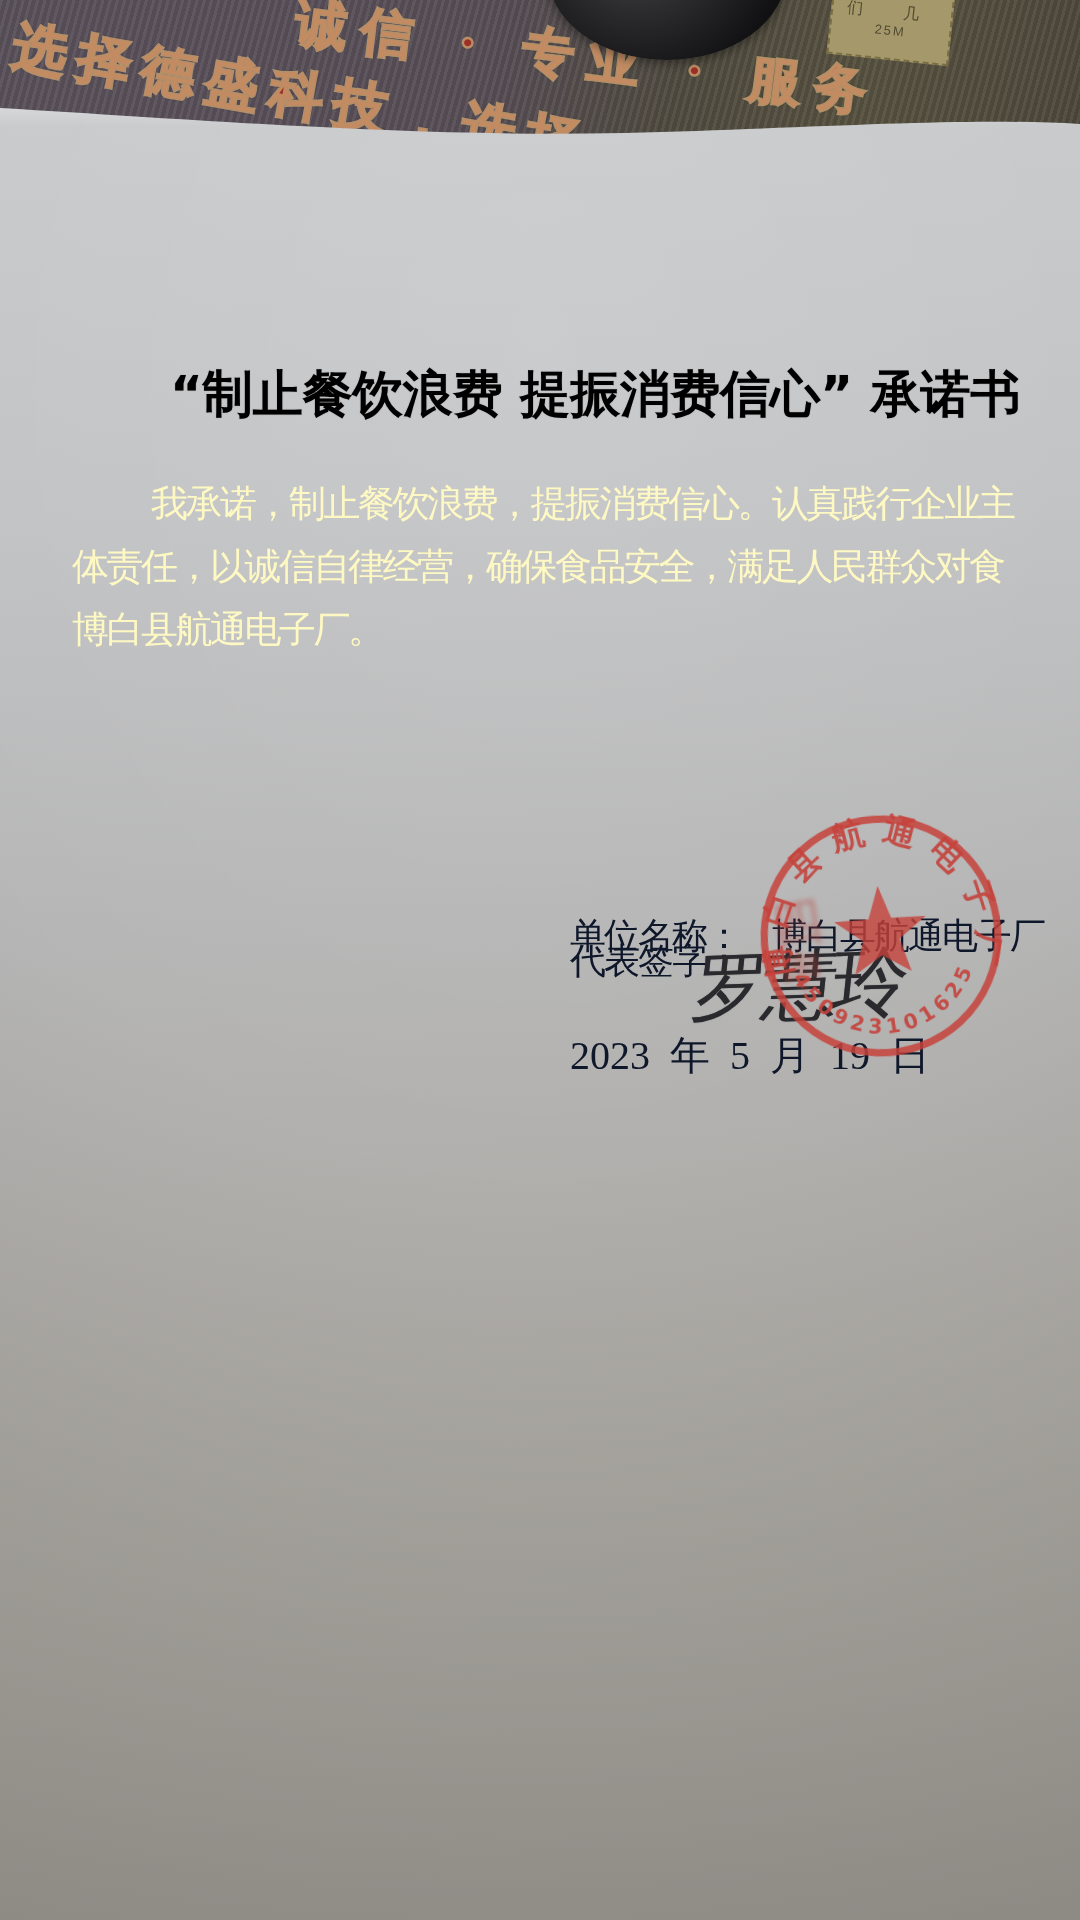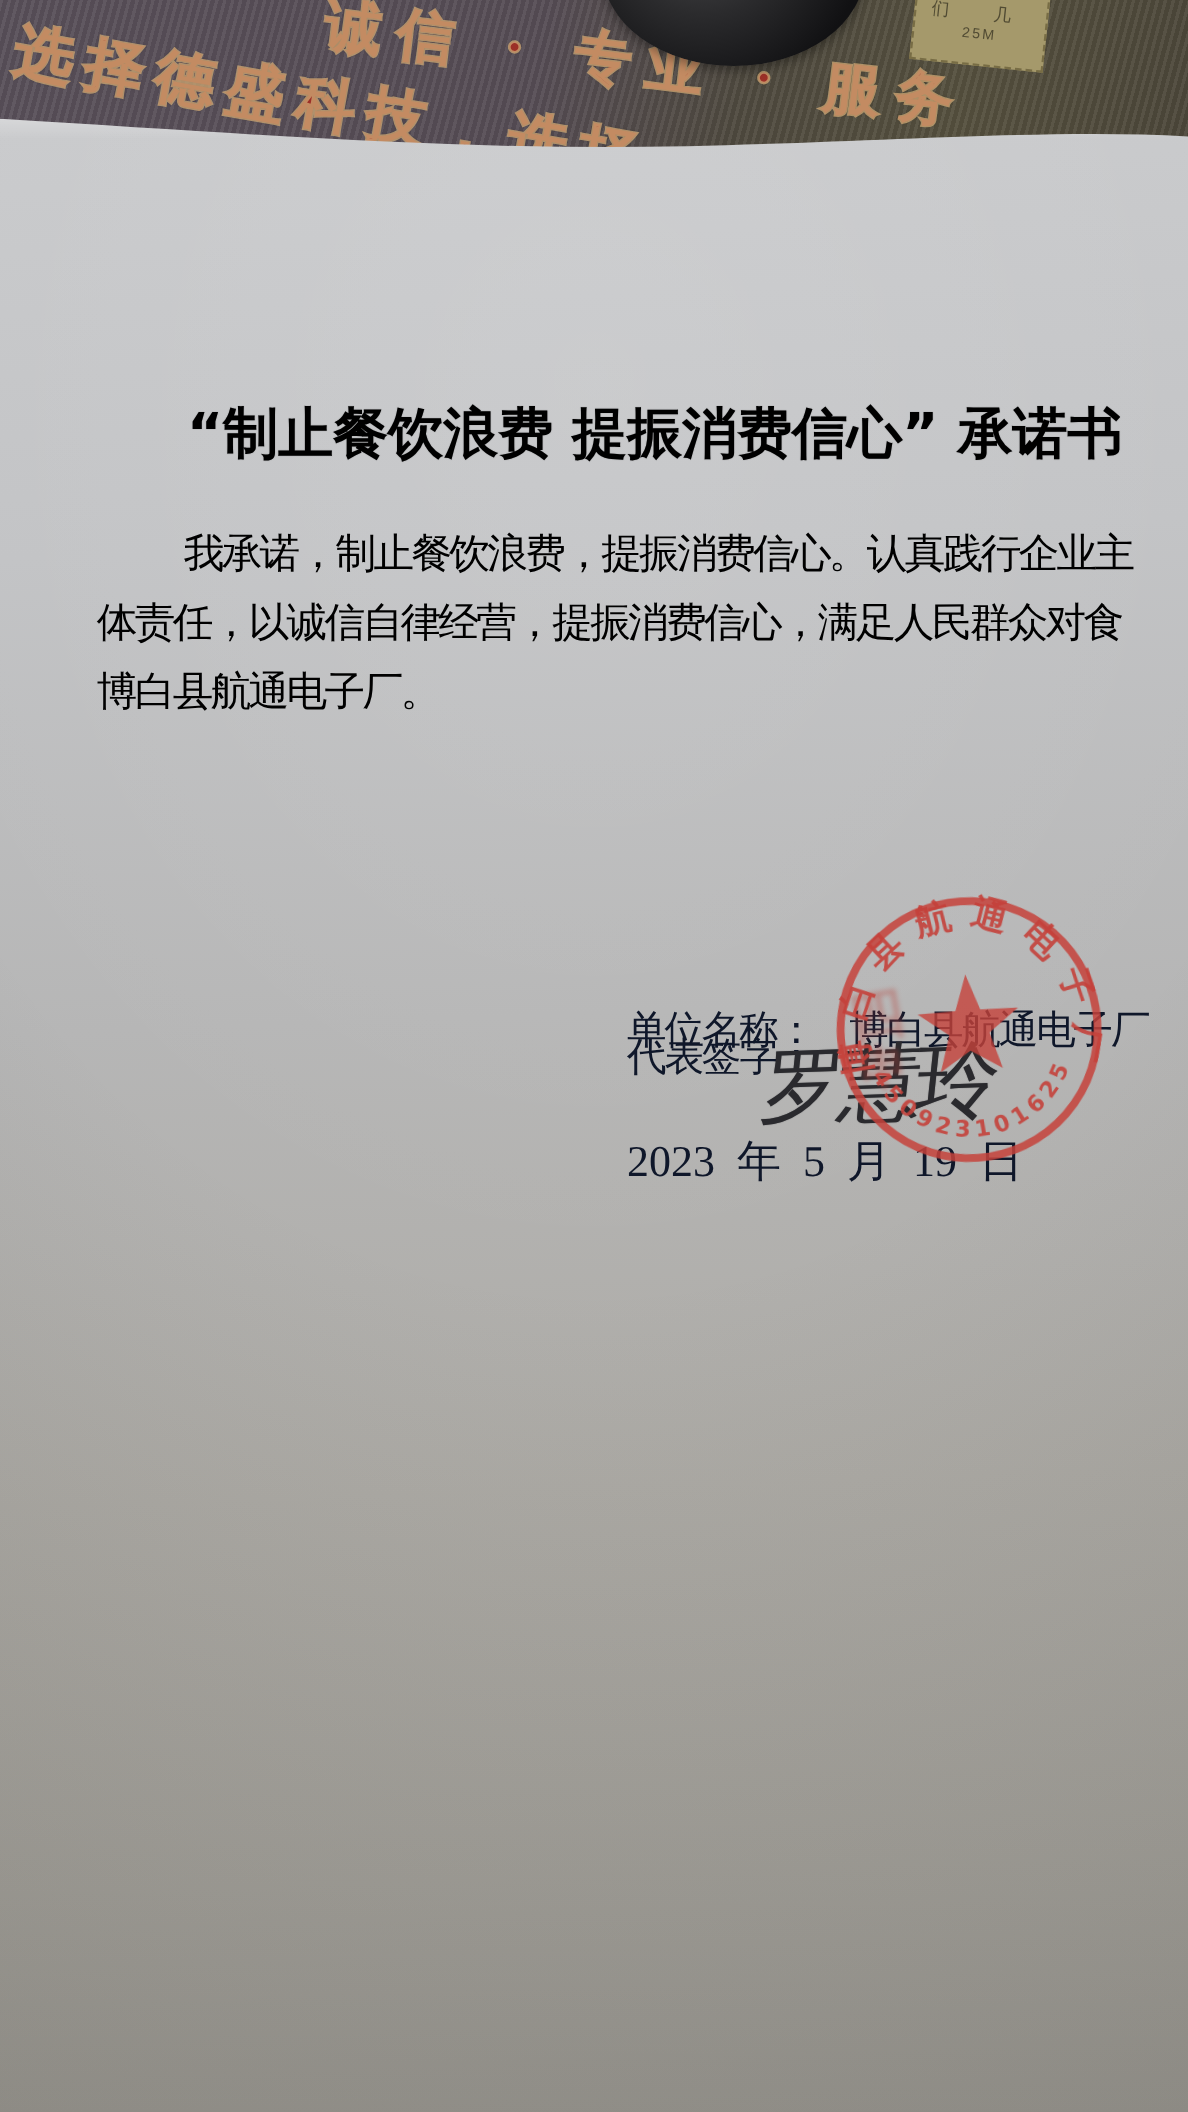--- a/index.html
+++ b/index.html
@@ -50,21 +50,21 @@
     background:linear-gradient(180deg,rgba(255,255,255,.35),rgba(0,0,0,0));
   }
   
   .doc{position:absolute;color:#38383a;}
   #title{
     left:170px;top:364px;font-size:50px;line-height:60px;font-weight:bold;
     font-family:"DejaVu Sans","Liberation Sans",sans-serif;
     color:#000000;letter-spacing:0px;white-space:nowrap;
     text-shadow:0 0 1px rgba(44,44,46,.5);
   }
-  #body-par{left:88px;top:472px;width:950px;font-size:37px;line-height:63px;letter-spacing:-2.5px;color:#000000;}
+  #body-par{left:72px;top:472px;width:950px;font-size:37px;line-height:63px;letter-spacing:-2.5px;color:#fef9c3;}
   #body-par .line{white-space:nowrap;}
   #body-par .line.first{padding-left:79px;}
   .sig-line{position:absolute;left:570px;font-size:36px;letter-spacing:-2px;color:#0f172a;white-space:nowrap;}
   #sig-unit{top:912px;}
   #sig-rep{top:937px;}
   #sig-date{top:1028px;font-size:40px;word-spacing:10px;letter-spacing:0;}
   #sig-unit .value{padding-left:32px;}
   #handwriting{
     position:absolute;left:698px;top:938px;
     font-family:"DejaVu Sans","Liberation Sans",sans-serif;
@@ -99,21 +99,21 @@
   </div>
 
   <div id="paper">
     <div class="edge-shade"></div>
   </div>
 
   <div id="title" class="doc">“制止餐饮浪费 提振消费信心” 承诺书</div>
 
   <div id="body-par" class="doc">
     <div class="line first">我承诺，制止餐饮浪费，提振消费信心。认真践行企业主</div>
-    <div class="line">体责任，以诚信自律经营，提振消费信心，满足人民群众对食</div>
+    <div class="line">体责任，以诚信自律经营，确保食品安全，满足人民群众对食</div>
     <div class="line">博白县航通电子厂。</div>
   </div>
 
   <div id="sig-unit" class="sig-line"><span>单位名称：</span><span class="value">博白县航通电子厂</span></div>
 
   <div id="sig-rep" class="sig-line"><span>代表签字：</span></div>
 
   <div id="handwriting">罗慧玲</div>
 
   <div id="sig-date" class="sig-line">2023 年 5 月 19 日</div>

